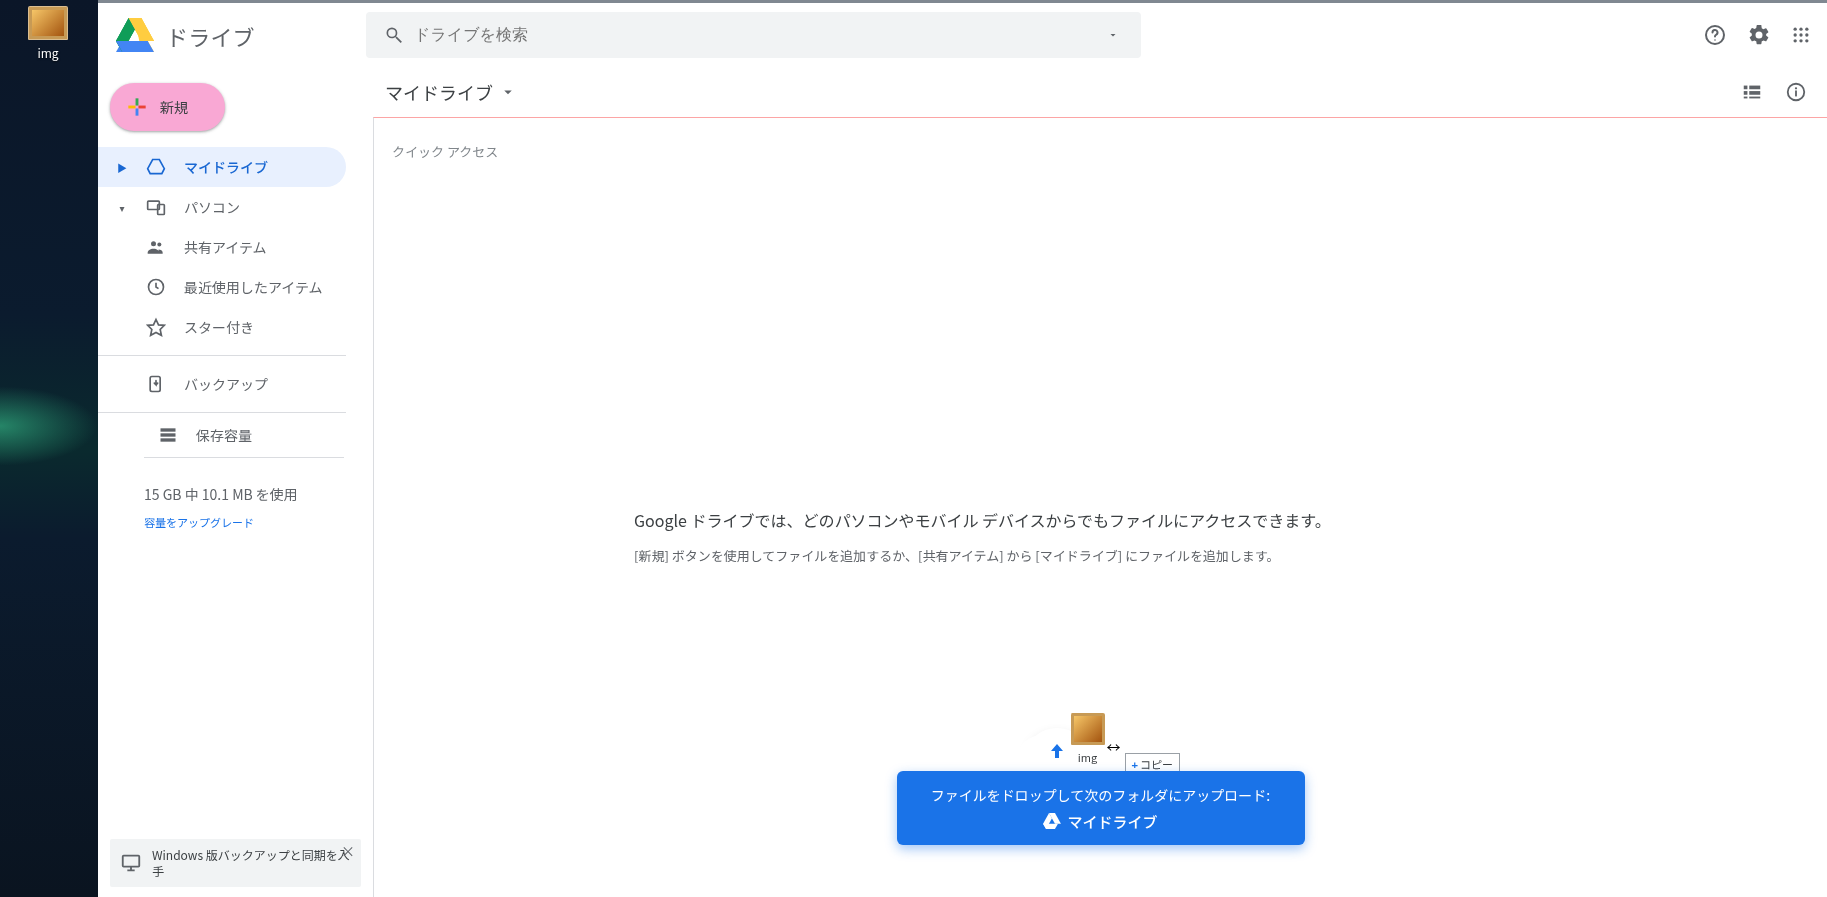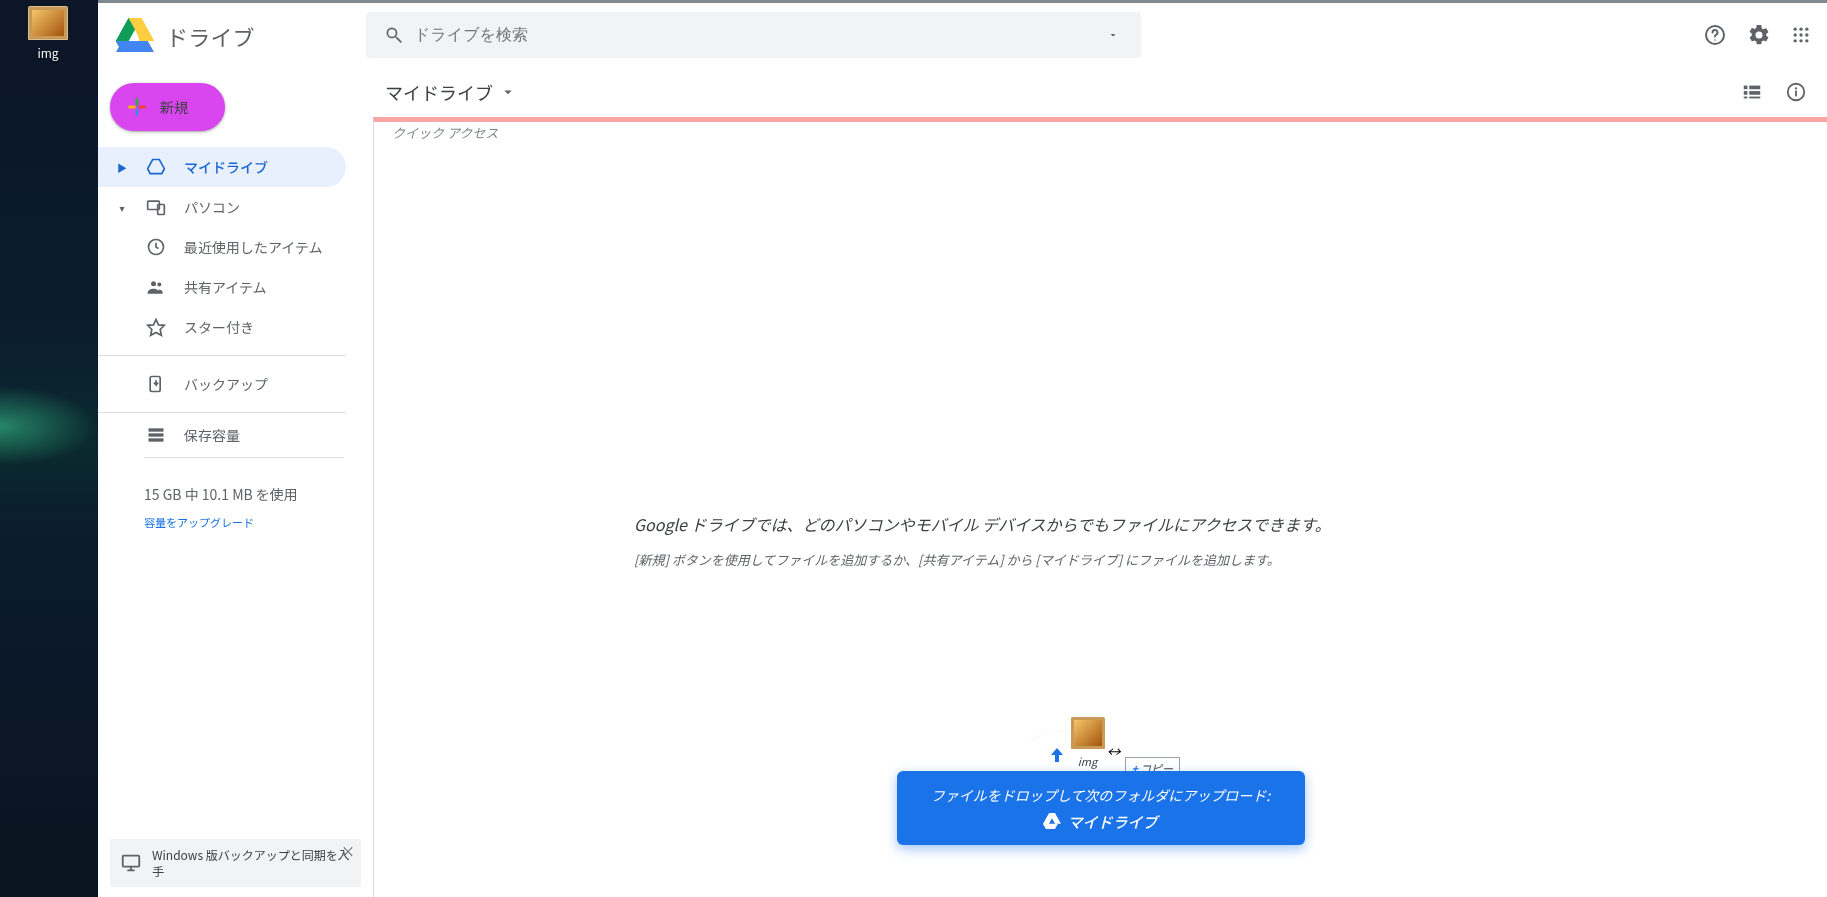--- a/index.html
+++ b/index.html
@@ -24,45 +24,45 @@
 .searchbar { flex:0 0 775px; height:46px; background:#f1f3f4; border-radius:4px; display:flex; align-items:center; padding:0 8px; }
 .searchbar .sicon { width:40px; display:flex; justify-content:center; color:#5f6368; }
 .searchbar input { flex:1; border:none; background:transparent; font-size:16px; color:#5f6368; outline:none; }
 .searchbar .disclose { width:40px; display:flex; justify-content:center; color:#5f6368; }
 .header-spacer { flex:1; }
 .header-buttons { display:flex; gap:20px; align-items:center; color:#5f6368; }
 .header-buttons .ib { cursor:pointer; }
 
 .drive-body { flex:1; display:flex; min-height:0; }
 .sidebar { width:275px; padding-top:12px; display:flex; flex-direction:column; position:relative; }
-.new-btn { margin:4px 0 16px 12px; width:115px; height:48px; border-radius:24px; background:#d946ef; box-shadow:0 1px 2px rgba(60,64,67,.3),0 1px 3px 1px rgba(60,64,67,.15); display:flex; align-items:center; gap:10px; padding:0 16px 0 14px; cursor:pointer; color:#3c4043; font-size:14px; }
+.new-btn { margin:4px 0 16px 12px; width:115px; height:48px; border-radius:24px; background:#f9a8d4; box-shadow:0 1px 2px rgba(60,64,67,.3),0 1px 3px 1px rgba(60,64,67,.15); display:flex; align-items:center; gap:10px; padding:0 16px 0 14px; cursor:pointer; color:#3c4043; font-size:14px; }
 .nav { list-style:none; }
 .nav li { display:flex; align-items:center; height:40px; padding:0 10px 0 18px; color:#5f6368; cursor:pointer; border-radius:0 20px 20px 0; gap:18px; width:248px; }
 .nav li .caret { width:12px; display:flex; justify-content:center; font-size:10px; color:#5f6368; }
 .nav li .nicon { width:20px; display:flex; justify-content:center; }
 .nav li.active { background:#e8f0fe; color:#1967d2; font-weight:500; }
 .nav li.active .nicon, .nav li.active .caret { color:#1967d2; }
 .nav li .nlabel { font-size:14px; }
 .nav-divider { height:1px; background:#dadce0; margin:8px 0; width:248px; }
 .storage-block { padding:8px 0 0 46px; width:248px; }
 .storage-inner { padding-top:8px; border-top:1px solid #dadce0; width:200px; }
 .storage-label { color:#5f6368; font-size:14px; }
 .storage-usage { color:#5f6368; font-size:14px; margin-top:18px; }
 .storage-upgrade { color:#1a73e8; font-size:11px; margin-top:10px; cursor:pointer; }
-.storage-hdr { display:flex; align-items:center; gap:18px; padding:4px 10px 4px 18px; color:#5f6368; }
+.storage-hdr { display:flex; align-items:center; gap:18px; padding:4px 10px 4px 18px; color:#5f6368;margin-left:12px; }
 
 .sync-banner { position:absolute; bottom:10px; left:12px; right:12px; height:48px; background:#f1f3f4; display:flex; align-items:center; gap:10px; padding:0 10px; color:#3c4043; font-size:12px; border-radius:2px; }
 .sync-banner .close-x { position:absolute; top:2px; right:6px; font-size:14px; color:#5f6368; cursor:pointer; }
 
 .main { flex:1; display:flex; flex-direction:column; }
 .toolbar { height:50px; display:flex; align-items:center; padding:0 20px 0 12px; gap:8px; }
 .breadcrumb { display:flex; align-items:center; gap:6px; color:#3c4043; font-size:18px; cursor:pointer; }
 .toolbar-spacer { flex:1; }
 .toolbar-icons { display:flex; gap:22px; color:#5f6368; }
-.content { flex:1; border-top:5px solid #fca5a5; border-left:1px solid #dadce0; padding:1px 18px; position:relative;font-style:italic; }
+.content { flex:1; border-top:1px solid #fca5a5; border-left:1px solid #dadce0; padding:24px 18px; position:relative; }
 .qa-label { color:#80868b; font-size:13px; }
 
 .empty-block { position:absolute; left:260px; right:40px; top:390px; }
 .empty-title { color:#3c4043; font-size:16px; line-height:1.5; }
 .empty-sub { color:#5f6368; font-size:13px; margin-top:14px; line-height:1.5; }
 
 .drop-banner { position:absolute; left:50%; transform:translateX(-50%); bottom:52px; width:408px; height:74px; background:#1a73e8; color:#fff; border-radius:6px; display:flex; flex-direction:column; align-items:center; justify-content:center; gap:6px; box-shadow:0 4px 12px rgba(26,115,232,0.4); }
 .drop-banner .line1 { font-size:14px; }
 .drop-banner .line2 { font-size:15px; font-weight:500; display:flex; align-items:center; gap:6px; }
 
@@ -183,37 +183,37 @@
               <svg width="20" height="20" viewBox="0 0 24 24" fill="none" stroke="#5f6368" stroke-width="2">
                   <rect x="2" y="5" width="14" height="10" rx="1"></rect>
                   <rect x="14" y="9" width="8" height="12" rx="1"></rect>
                 </svg>
             </span>
             <span class="nlabel">パソコン</span>
           </li>
           <li>
             <span class="caret"></span>
             <span class="nicon">
-              <svg width="20" height="20" viewBox="0 0 24 24" fill="none" stroke="#5f6368" stroke-width="2">
-                  <circle cx="12" cy="12" r="9"></circle>
-                  <path d="M12 7v5l3 2"></path>
-                </svg>
-            </span>
-            <span class="nlabel">最近使用したアイテム</span>
-          </li>
-          <li>
-            <span class="caret"></span>
-            <span class="nicon">
               <svg width="20" height="20" viewBox="0 0 24 24" fill="#5f6368">
                   <circle cx="9" cy="8" r="3"></circle>
                   <circle cx="16" cy="9" r="2.4"></circle>
                   <path d="M2 19c0-3 3-5 7-5s7 2 7 5v1H2zM15 15c2.5 0 5 1.2 5 3.5V20h-4.5"></path>
                 </svg>
             </span>
             <span class="nlabel">共有アイテム</span>
+          </li>
+          <li>
+            <span class="caret"></span>
+            <span class="nicon">
+              <svg width="20" height="20" viewBox="0 0 24 24" fill="none" stroke="#5f6368" stroke-width="2">
+                  <circle cx="12" cy="12" r="9"></circle>
+                  <path d="M12 7v5l3 2"></path>
+                </svg>
+            </span>
+            <span class="nlabel">最近使用したアイテム</span>
           </li>
           <li>
             <span class="caret"></span>
             <span class="nicon">
               <svg width="20" height="20" viewBox="0 0 24 24" fill="none" stroke="#5f6368" stroke-width="2">
                   <polygon points="12,3 15,9.5 22,10 17,15 18.5,22 12,18.5 5.5,22 7,15 2,10 9,9.5"></polygon>
                 </svg>
             </span>
             <span class="nlabel">スター付き</span>
           </li>

